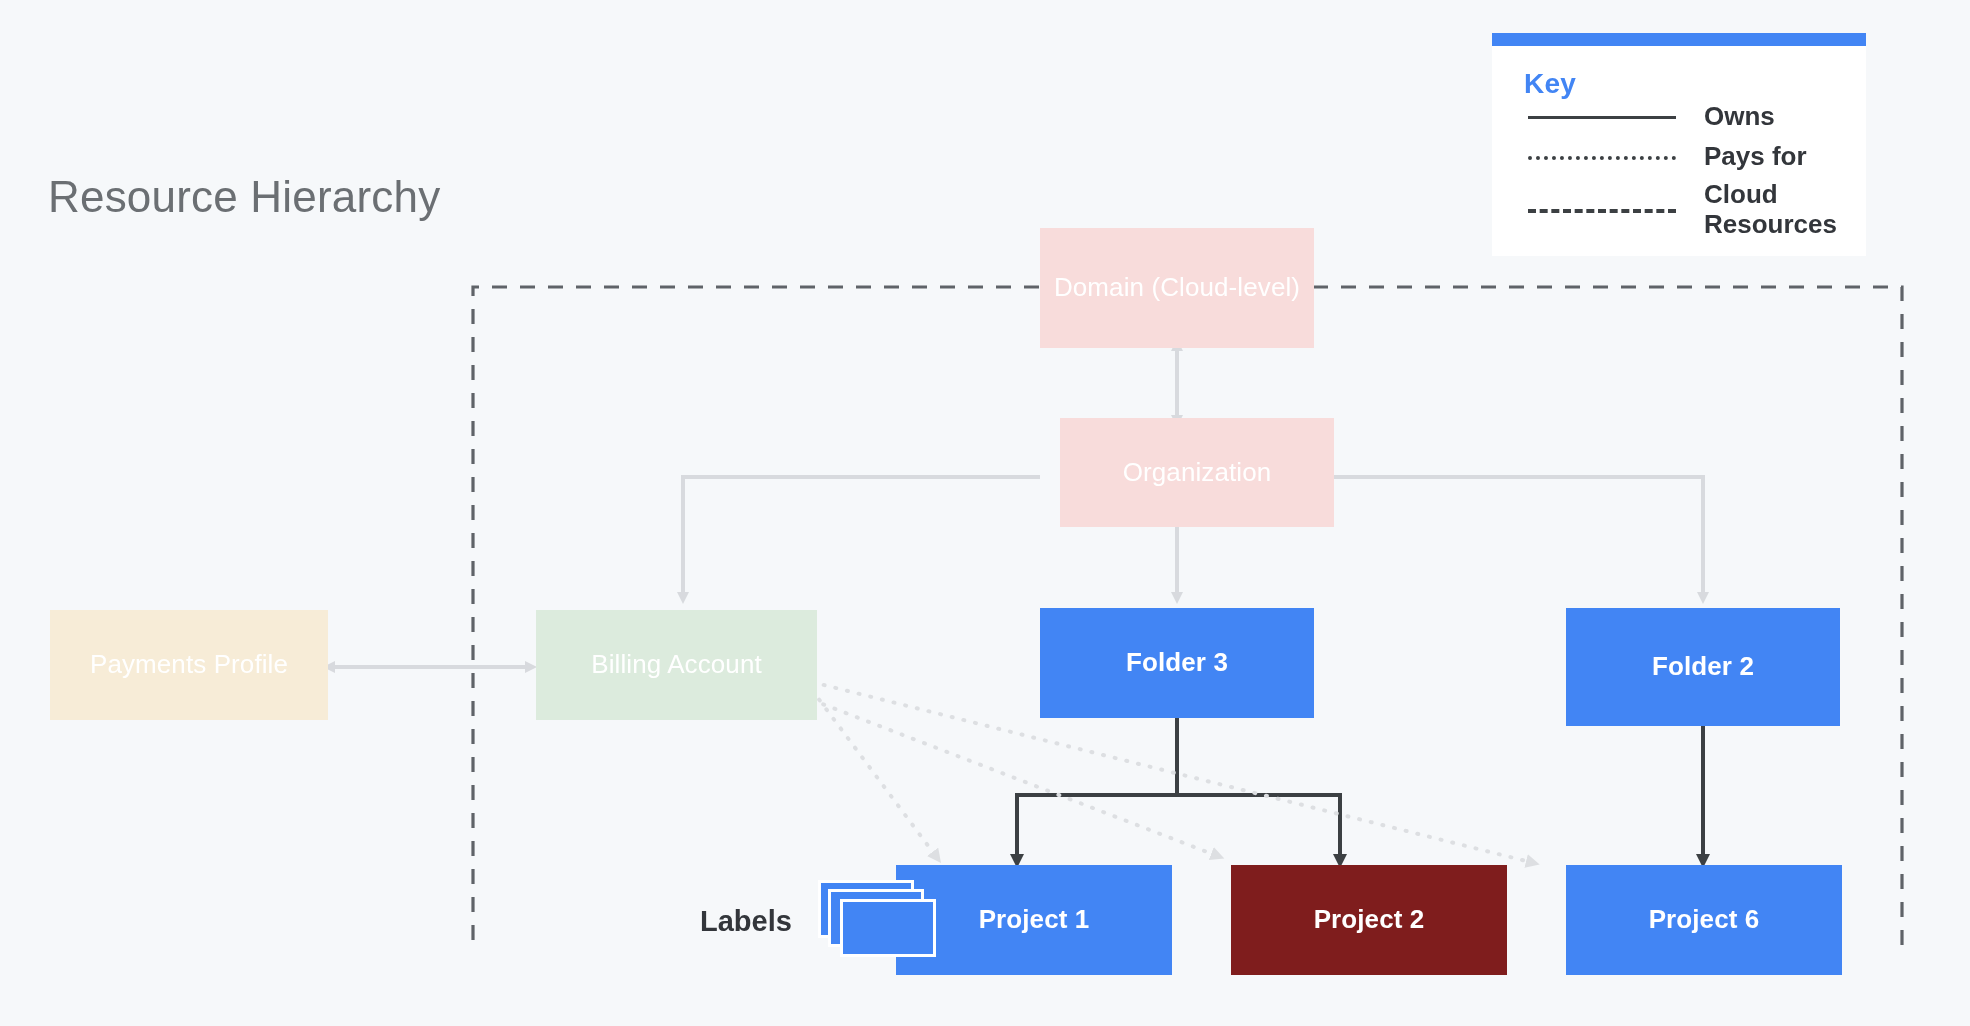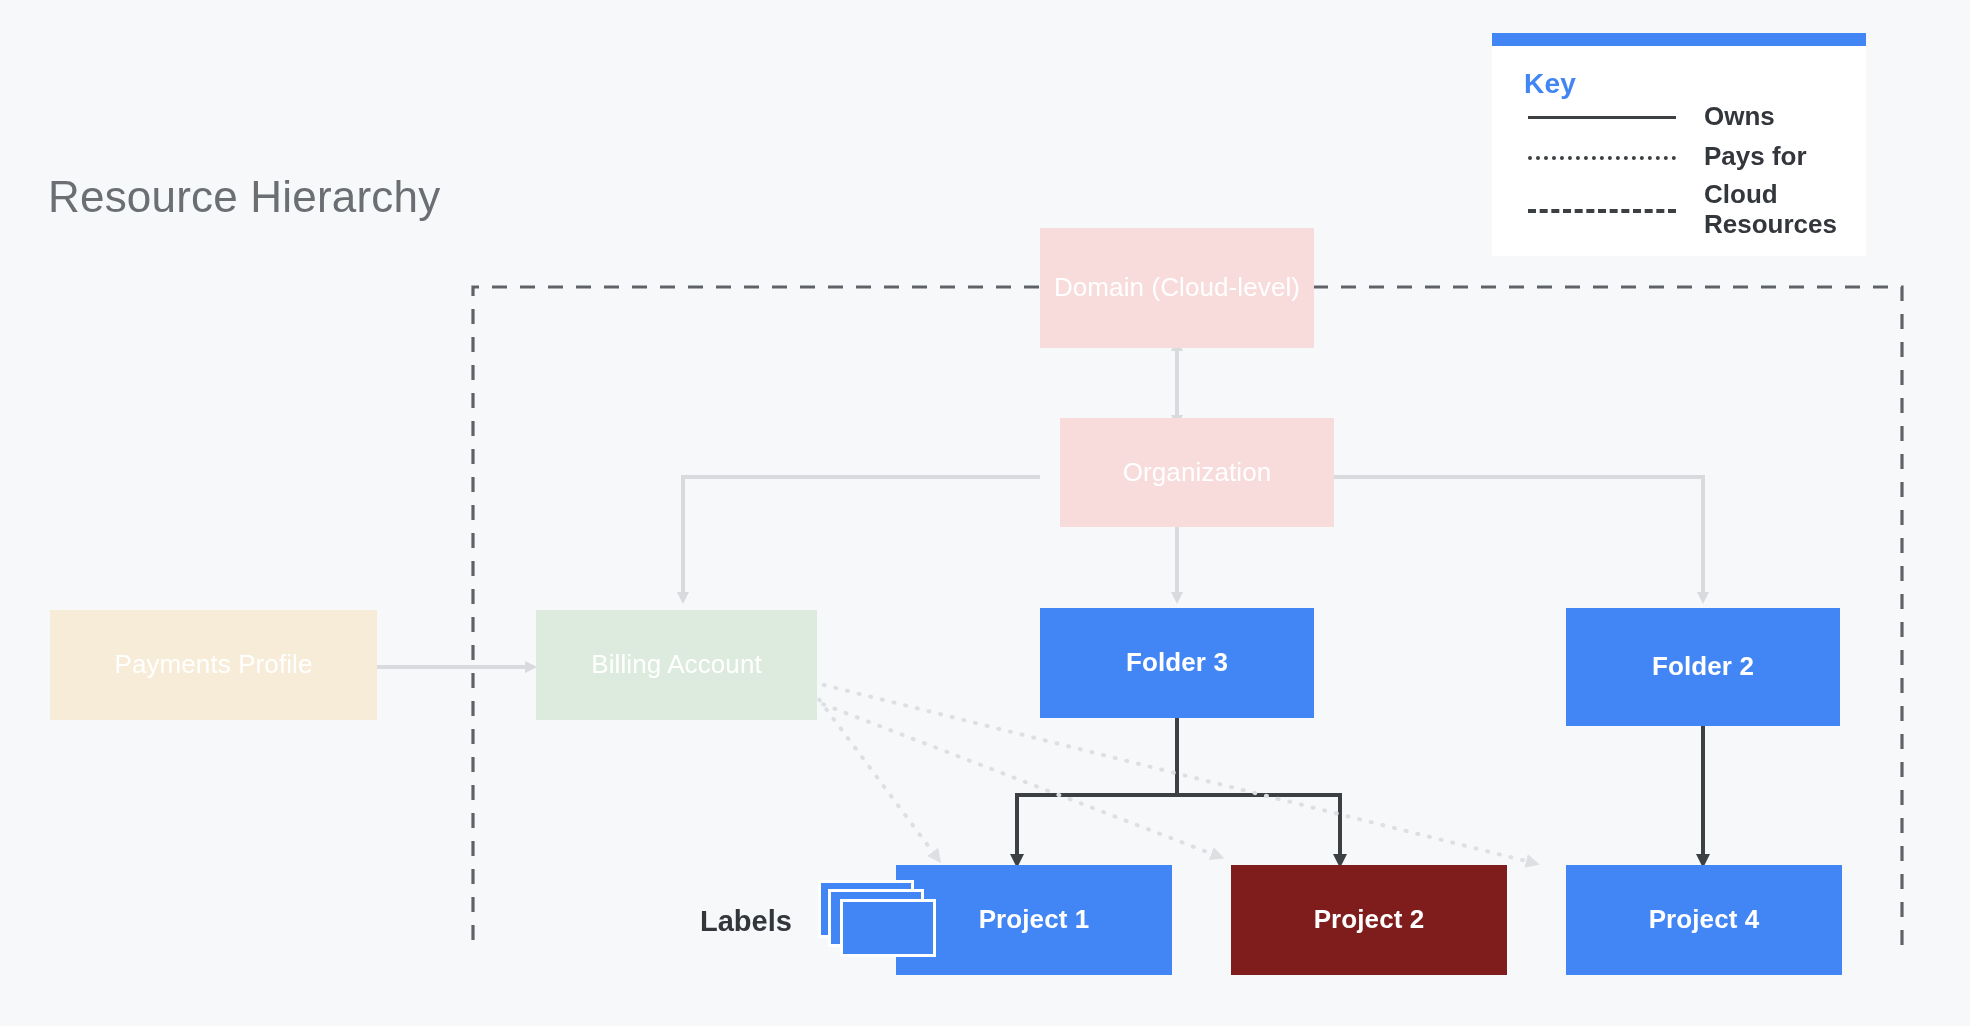--- a/index.html
+++ b/index.html
@@ -198,21 +198,21 @@
   </svg>
 
   <div class="node pale" style="left:1040px; top:228px; width:274px; height:120px; background:#f8dcdb;">
     <span class="node-label">Domain (Cloud-level)</span>
   </div>
 
   <div class="node pale" style="left:1040px; top:418px; width:274px; height:109px; background:#f8dcdb;margin-left:20px;">
     <span class="node-label">Organization</span>
   </div>
 
-  <div class="node pale" style="left:50px; top:610px; width:327px; height:110px; background:#f7ecd7;">
+  <div class="node pale" style="left:50px; top:610px; width:278px; height:110px; background:#f7ecd7;">
     <span class="node-label">Payments Profile</span>
   </div>
 
   <div class="node pale" style="left:536px; top:610px; width:281px; height:110px; background:#dcebdd;">
     <span class="node-label">Billing Account</span>
   </div>
 
   <div class="node solid" style="left:1040px; top:608px; width:274px; height:110px; background:#4285f4;">
     <span class="node-label">Folder 3</span>
   </div>
@@ -223,21 +223,21 @@
 
   <div class="node solid" style="left:896px; top:865px; width:276px; height:110px; background:#4285f4;justify-content:center;">
     <span class="node-label">Project 1</span>
   </div>
 
   <div class="node solid" style="left:1231px; top:865px; width:276px; height:110px; background:#7f1d1d;">
     <span class="node-label">Project 2</span>
   </div>
 
   <div class="node solid" style="left:1566px; top:865px; width:276px; height:110px; background:#4285f4;">
-    <span class="node-label">Project 4</span>
+    <span class="node-label">Project 6</span>
   </div>
 
   <div id="labels-caption">Labels</div>
   <div id="labels-icon">
     <span class="card c1"></span>
     <span class="card c2"></span>
     <span class="card c3"></span>
   </div>
 
   <div id="key-panel">

